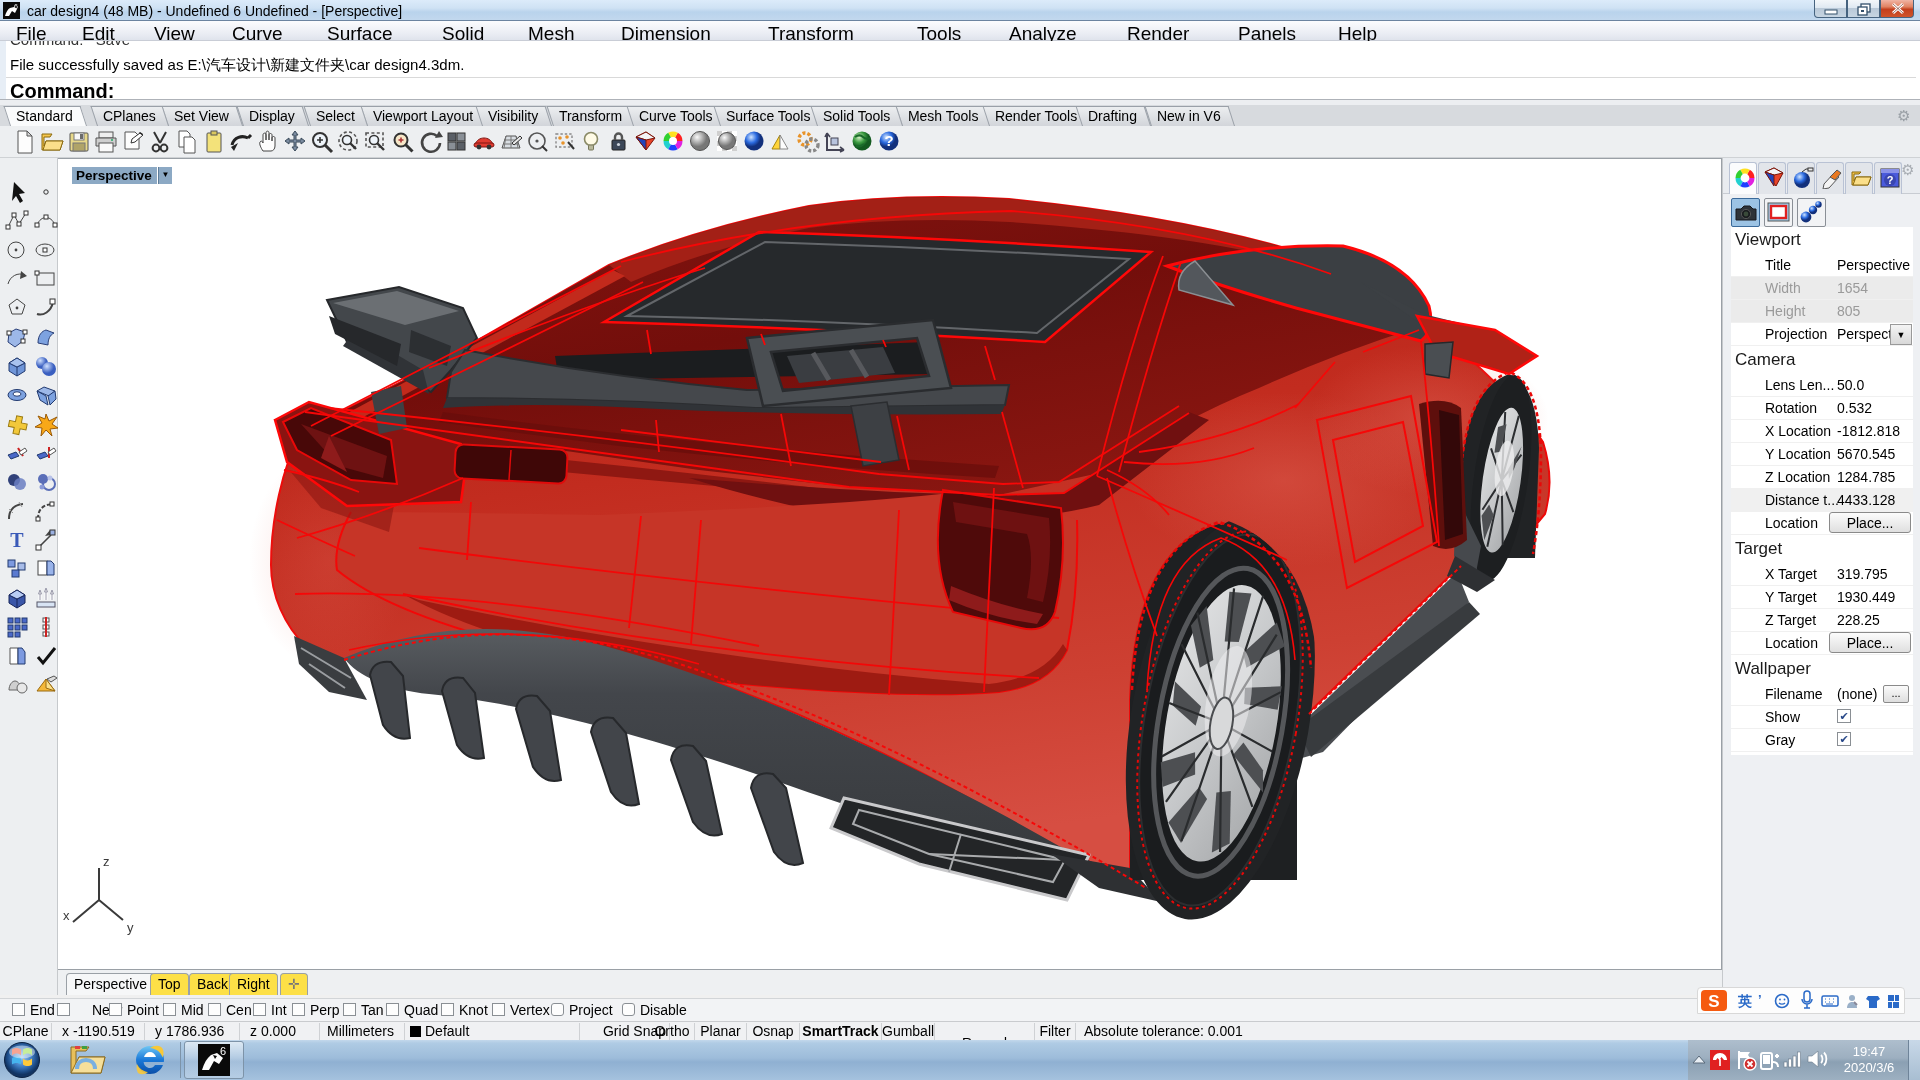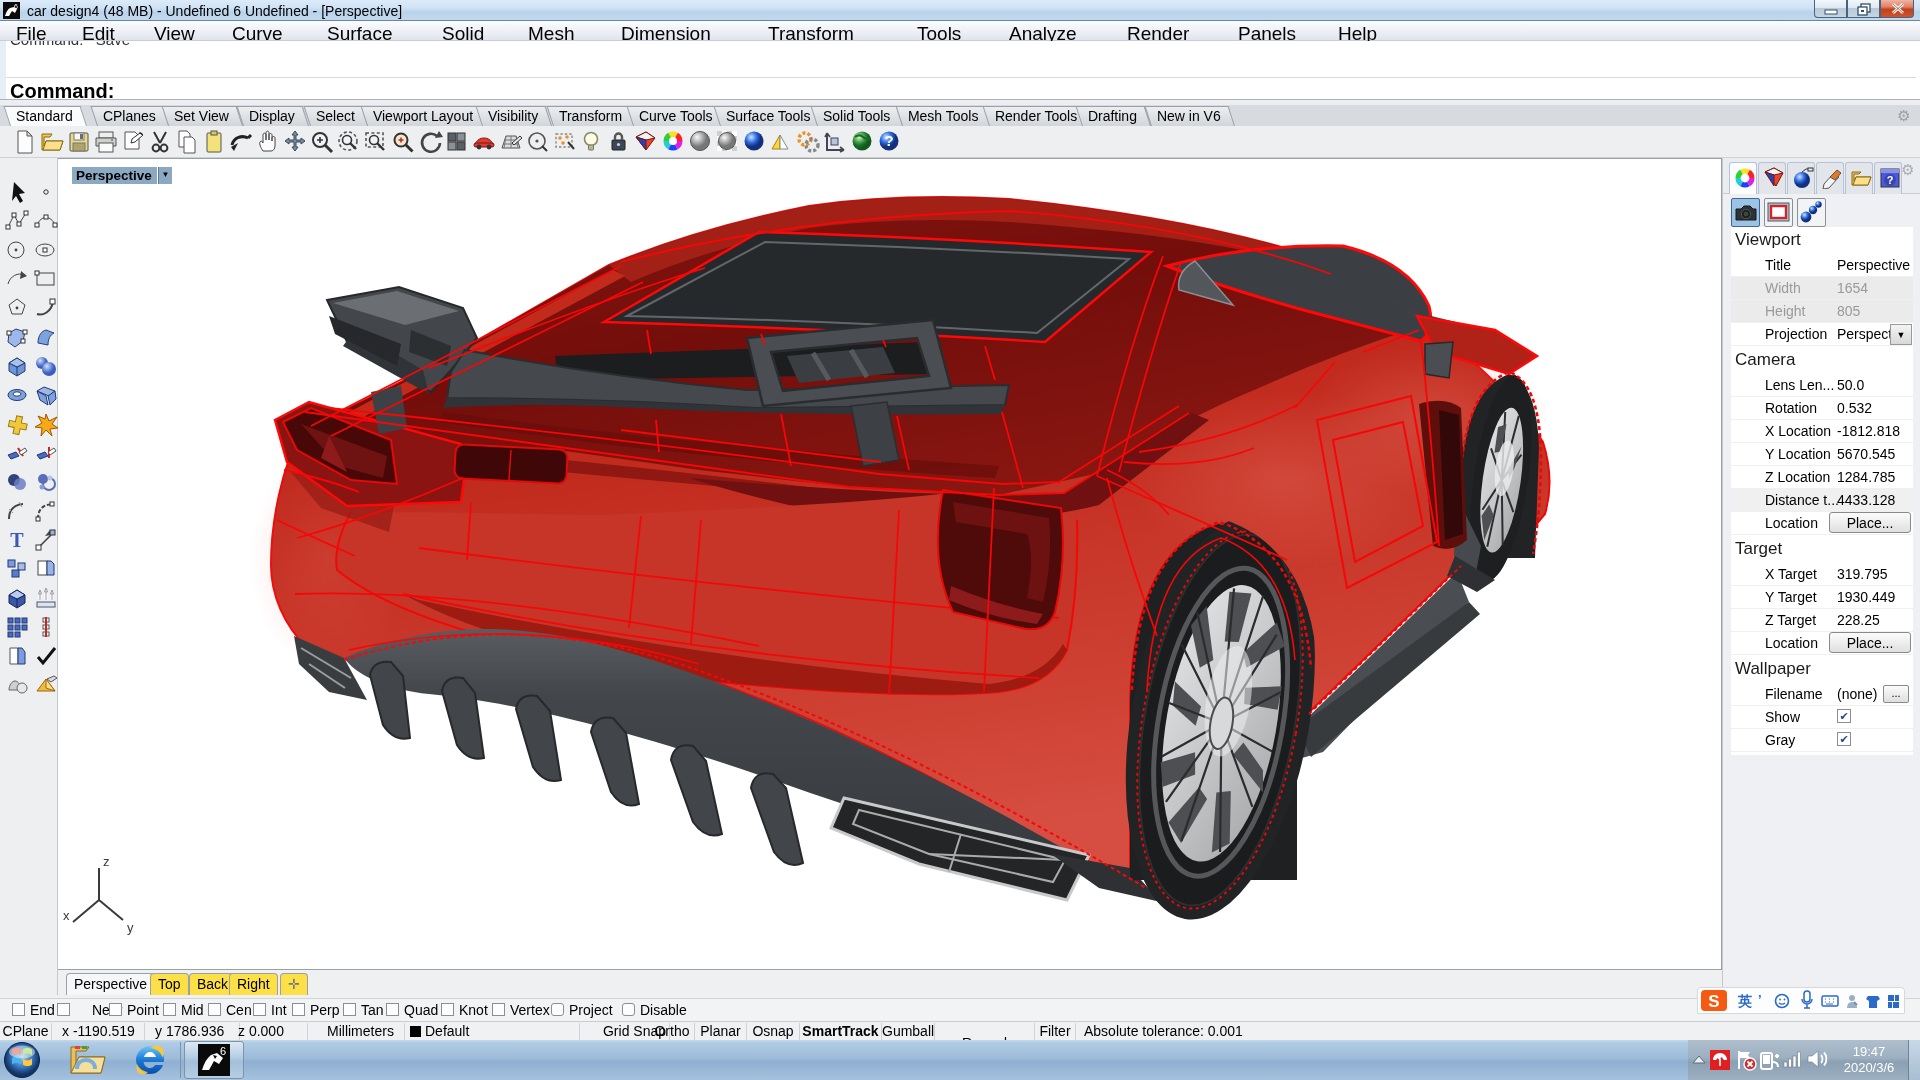--- a/index.html
+++ b/index.html
@@ -133,20 +133,21 @@
       <span style="left:768px">Transform</span>
     <span style="left:917px">Tools</span>
       <span style="left:1009px">Analyze</span>
       <span style="left:1127px">Render</span>
     <span style="left:1238px">Panels</span>
       <span style="left:1338px">Help</span>
   </div>
 
   <div id="cmdarea" class="abs">
     <div id="cmdclip">Command: _Save</div>
+    <div id="cmdline2">File successfully saved as E:\汽车设计\新建文件夹\car design4.3dm.</div>
     <div id="cmdsep"></div>
     <div id="cmdline3">Command:</div>
   </div>
   <div id="belowcmd" class="abs"></div>
 
   <div id="tabrow" class="abs">
     <div class="ttab active" style="left:10px"><span>Standard</span></div>
     <div class="ttab" style="left:97px"><span>CPlanes</span></div>
     <div class="ttab" style="left:168px"><span>Set View</span></div>
     <div class="ttab" style="left:243px"><span>Display</span></div>
@@ -946,21 +947,21 @@
     <div class="oscb" style="left:551px;border-radius:3px"></div>
       <div class="oslb" style="left:569px">Project</div>
     <div class="oscb" style="left:622px;border-radius:3px"></div>
       <div class="oslb" style="left:640px">Disable</div>
   </div>
 
   <div id="statusbar" class="abs">
     <div class="stcell" style="left:0px;width:52px;text-align:center;padding:0">CPlane</div>
     <div class="stcell" style="left:52px;width:93px;padding:0 0 0 10px">x -1190.519</div>
     <div class="stcell" style="left:145px;width:95px;padding:0 0 0 10px">y 1786.936</div>
-    <div class="stcell" style="left:228px;width:80px;padding:0 0 0 10px">z 0.000</div>
+    <div class="stcell" style="left:240px;width:80px;padding:0 0 0 10px">z 0.000</div>
     <div class="stcell" style="left:320px;width:85px;padding:0 0 0 7px">Millimeters</div>
     <div class="stcell" style="left:405px;width:175px;padding:0 0 0 5px"><span style="display:inline-block;width:11px;height:11px;background:#000;margin-right:4px;position:relative;top:1px"></span>Default</div>
     <div class="stcell" style="left:600px;width:70px;text-align:center;padding:0">Grid Snap</div>
     <div class="stcell" style="left:650px;width:45px;text-align:center;padding:0">Ortho</div>
     <div class="stcell" style="left:695px;width:52px;text-align:center;padding:0">Planar</div>
     <div class="stcell" style="left:747px;width:53px;text-align:center;padding:0">Osnap</div>
     <div class="stcell" style="left:800px;width:82px;text-align:center;padding:0;font-weight:bold">SmartTrack</div>
     <div class="stcell" style="left:882px;width:53px;text-align:center;padding:0">Gumball</div>
     <div class="stcell" style="left:935px;width:100px;text-align:center;padding:12px">Record History</div>
     <div class="stcell" style="left:1035px;width:41px;text-align:center;padding:0">Filter</div>

